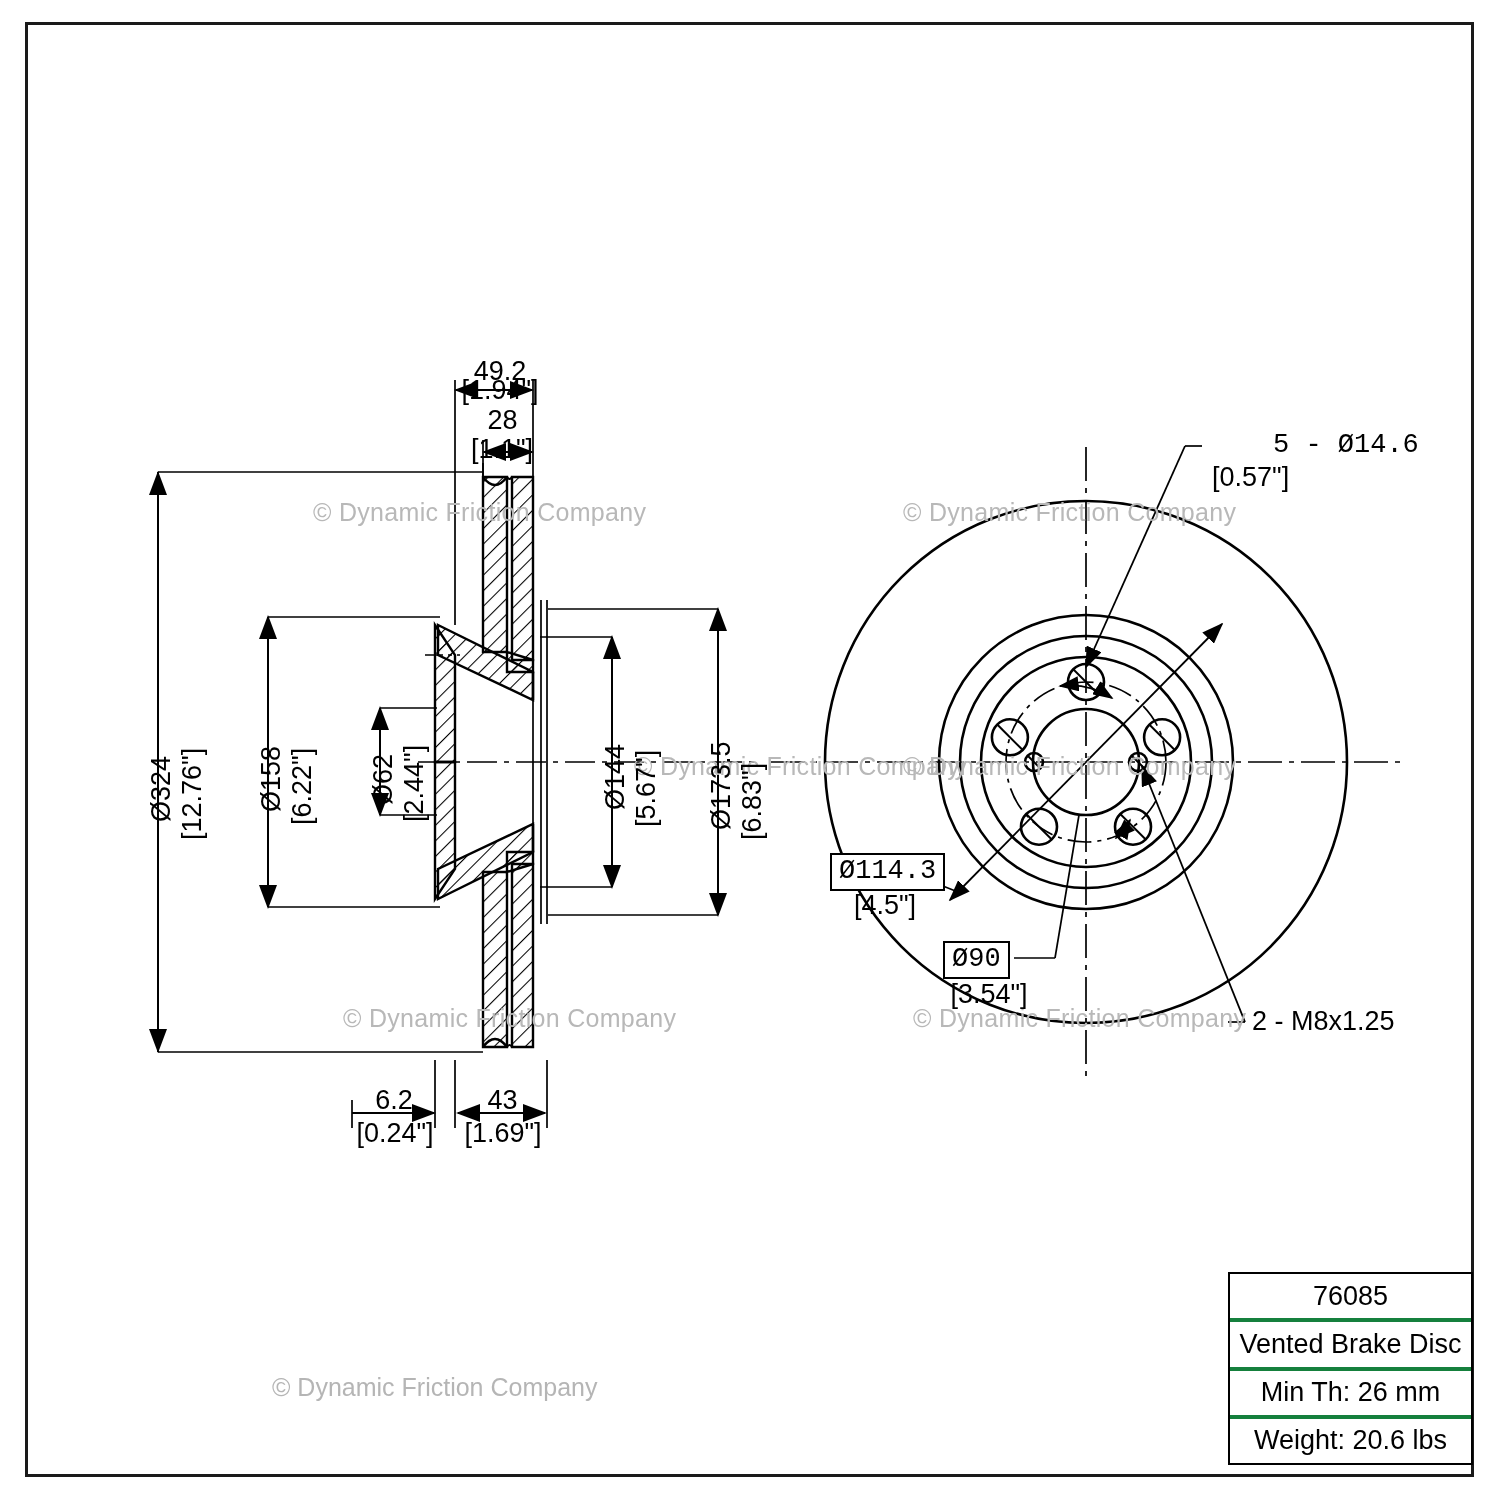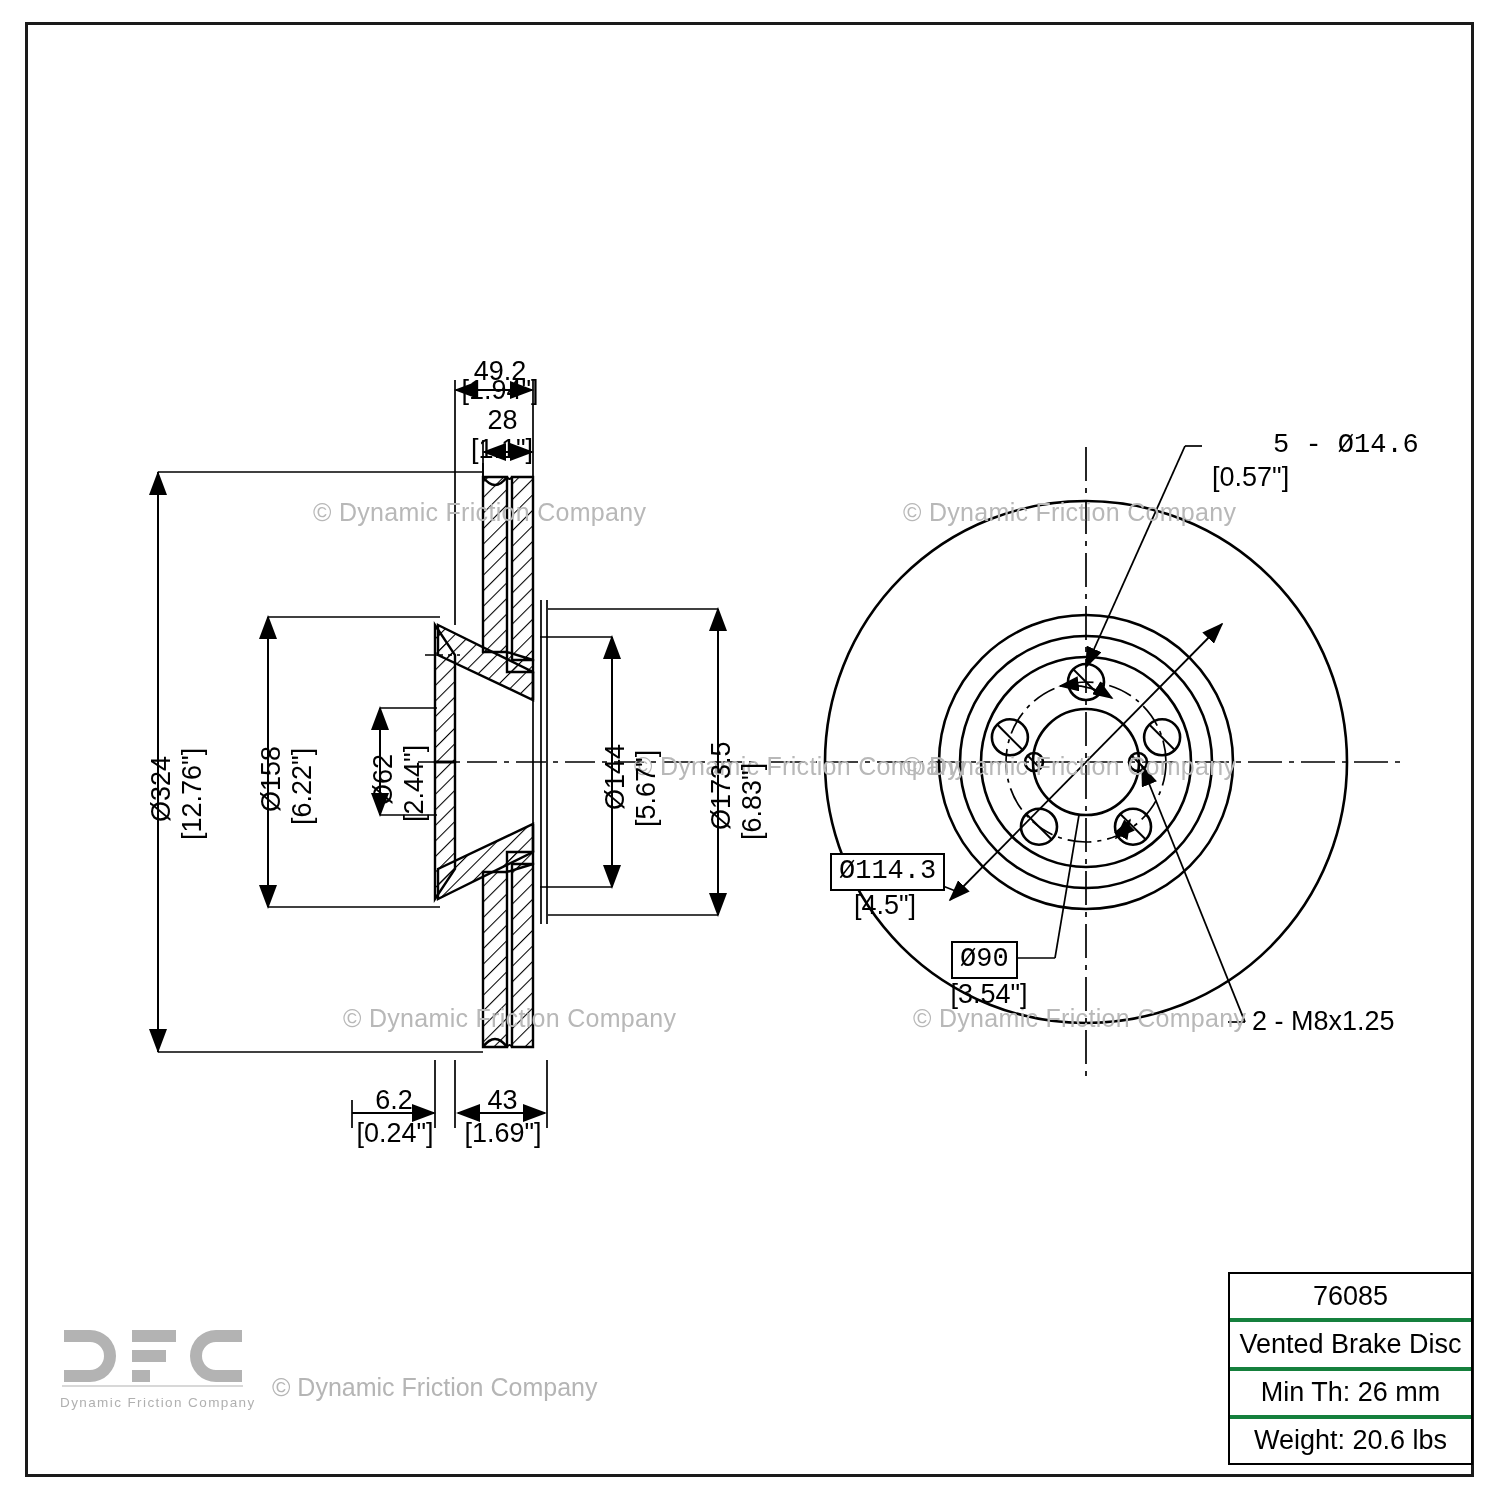--- a/index.html
+++ b/index.html
@@ -218,42 +218,28 @@
   <div class="dimtxt" style="left:340px;top:1118px;width:110px;">[0.24"]</div>
   <div class="dimtxt" style="left:470px;top:1085px;width:65px;">43</div>
   <div class="dimtxt" style="left:448px;top:1118px;width:110px;">[1.69"]</div>
 
   <div class="dimtxt" style="left:1273px;top:430px;text-align:left;font-family:Liberation Mono, monospace;">5 - Ø14.6</div>
   <div class="dimtxt" style="left:1212px;top:462px;text-align:left;">[0.57"]</div>
 
   <div class="boxed" style="left:830px;top:853px;">Ø114.3</div>
   <div class="dimtxt" style="left:835px;top:890px;width:100px;">[4.5"]</div>
 
-  <div class="boxed" style="left:943px;top:941px;margin-left:8px;">Ø90</div>
+  <div class="boxed" style="left:943px;top:941px;">Ø90</div>
   <div class="dimtxt" style="left:930px;top:979px;width:118px;">[3.54"]</div>
 
   <div class="dimtxt" style="left:1252px;top:1006px;text-align:left;">2 - M8x1.25</div>
 
   <div id="titleblock">
     <div class="tbrow">76085</div>
     <div class="tbrow">Vented Brake Disc</div>
     <div class="tbrow">Min Th: 26 mm</div>
     <div class="tbrow">Weight: 20.6 lbs</div>
   </div>
 
-  <div id="logo">
-    <svg width="185" height="62" viewBox="0 0 185 62">
-
-      <path d="M4,5 H30 A26,26 0 0 1 30,57 H4 V45 H30 A14,14 0 0 0 30,17 H4 Z" fill="#b3b3b3"></path>
-
-      <rect x="72" y="5" width="44" height="12" fill="#b3b3b3"></rect>
-      <rect x="72" y="25" width="34" height="12" fill="#b3b3b3"></rect>
-      <rect x="72" y="45" width="18" height="12" fill="#b3b3b3"></rect>
-
-      <path d="M182,5 H156 A26,26 0 0 0 156,57 H182 V45 H156 A14,14 0 0 1 156,17 H182 Z" fill="#b3b3b3"></path>
-      <line x1="2" y1="61" x2="183" y2="61" stroke="#d8d8d8" stroke-width="2"></line>
-    </svg>
-    <div class="lgname">Dynamic Friction Company</div>
-  </div>
 
   <div id="footwm">© Dynamic Friction Company</div>
 
 </div>
 
 </body></html>

